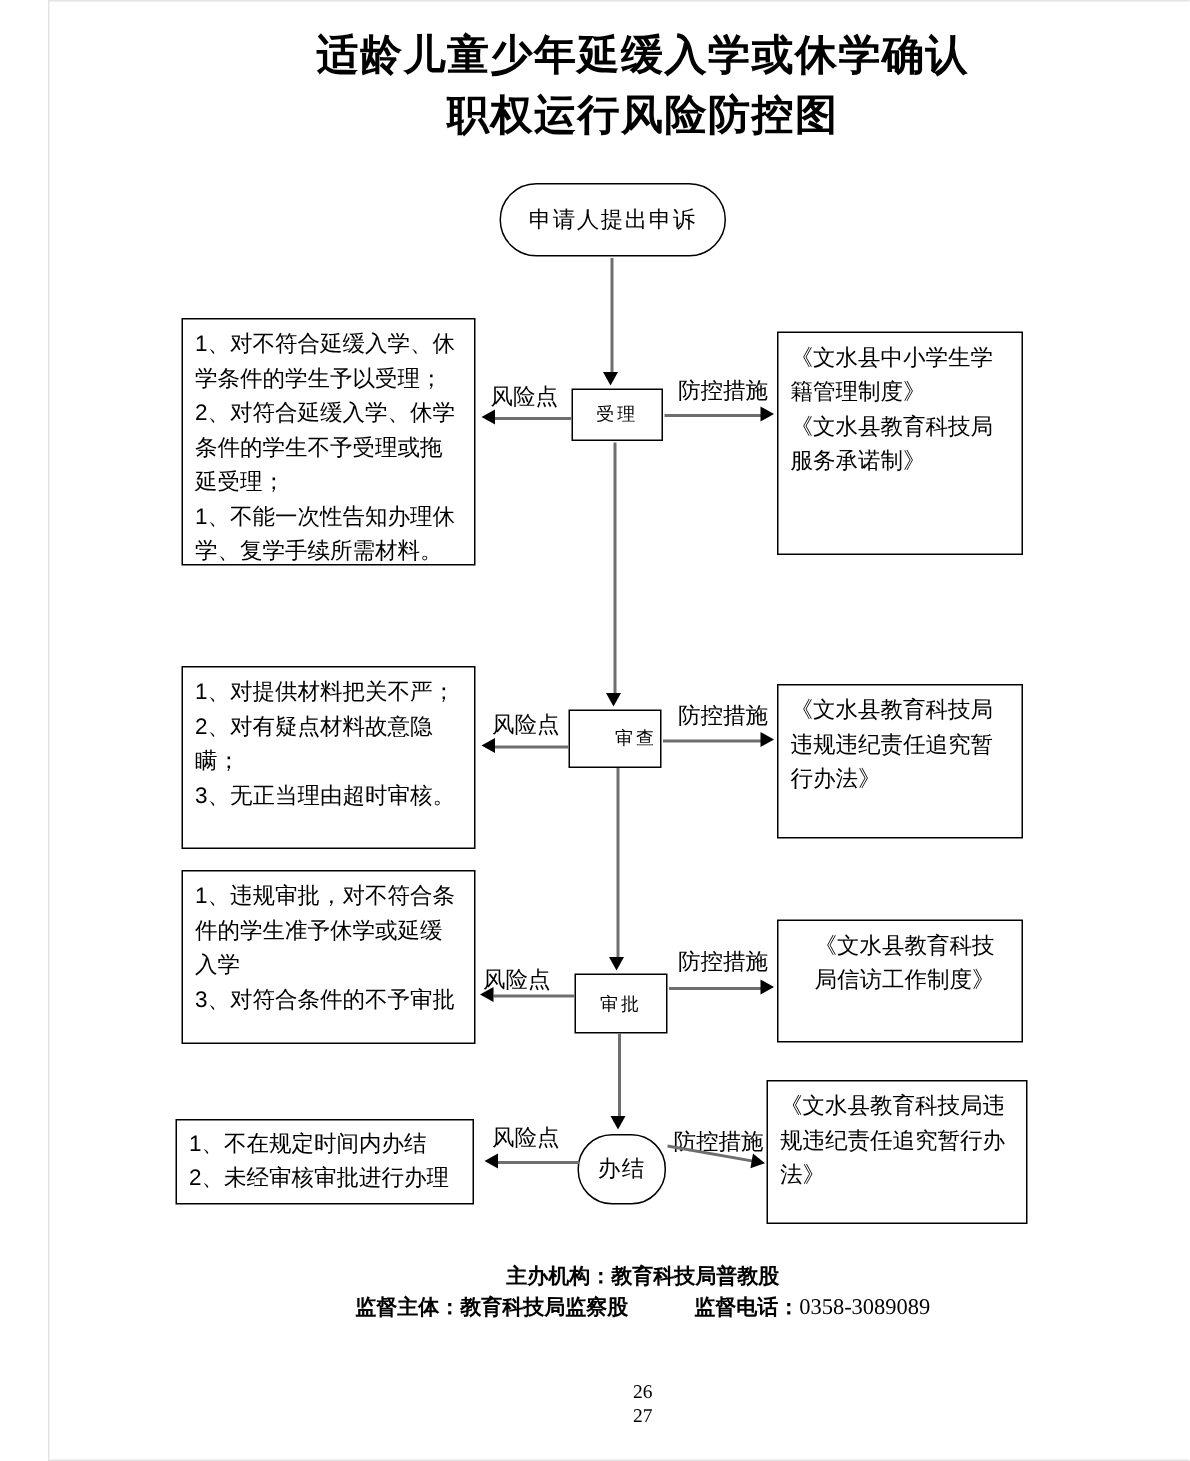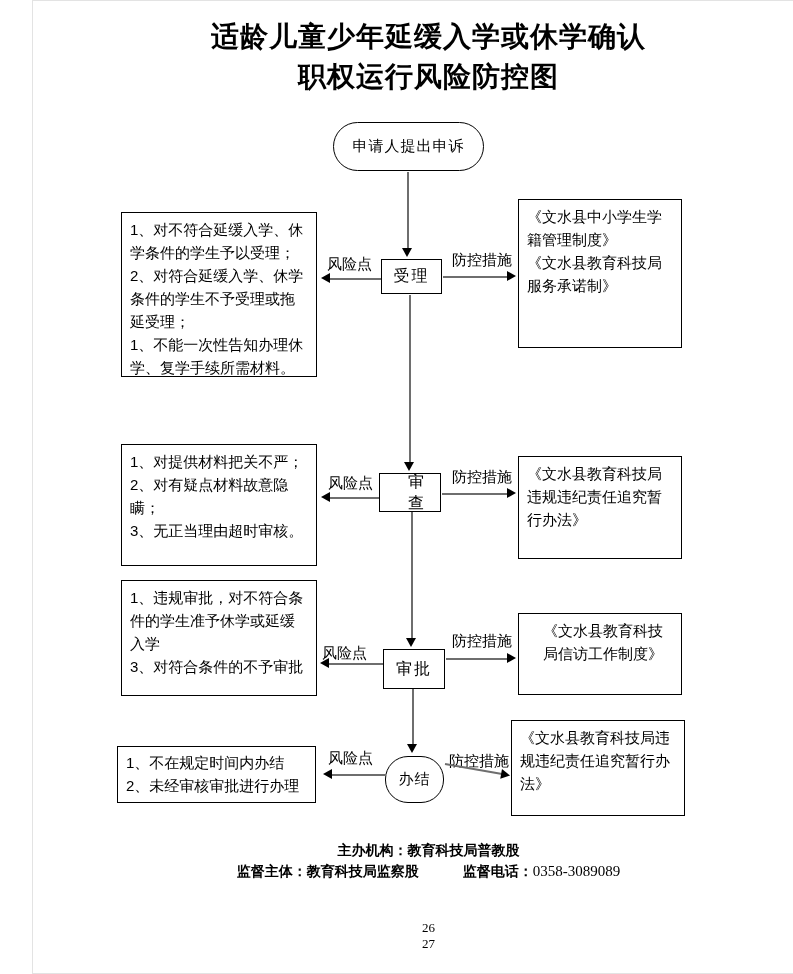--- a/index.html
+++ b/index.html
@@ -1,19 +1,19 @@
 <!DOCTYPE html>
 <html><head>
 <meta charset="utf-8">
 <style>
   html,body{margin:0;padding:0;background:#fff;}
   body{font-family:"Liberation Sans","DejaVu Sans",sans-serif;color:#000;}
   .page{position:relative;width:793px;height:974px;background:#fff;border:1px solid #e3e3e3;box-sizing:border-box;overflow:hidden;margin-left:32px;}
   .title{position:absolute;top:16px;left:0;width:100%;text-align:center;font-weight:bold;font-size:28px;line-height:40px;letter-spacing:1px;}
-  .node{position:absolute;box-sizing:border-box;border:1.5px solid #000;background:#fff;display:flex;align-items:center;justify-content:center;font-size:16px;letter-spacing:2px;}
+  .node{position:absolute;box-sizing:border-box;border:1.5px solid #000;background:#fff;display:flex;align-items:center;justify-content:center;font-size:12px;letter-spacing:2px;}
   .step{border-width:1px;}
   .terminator{border-radius:25px;font-size:15px;letter-spacing:1px;}
   .textbox{position:absolute;box-sizing:border-box;border:1px solid #000;background:#fff;padding:5px 8px;font-size:15px;line-height:23px;}
   .vline{position:absolute;width:1.5px;background:#6e6e6e;}
   .hline{position:absolute;height:1.5px;background:#6e6e6e;}
   .ah-down{position:absolute;width:0;height:0;border-left:5px solid transparent;border-right:5px solid transparent;border-top:9px solid #000;}
   .ah-left{position:absolute;width:0;height:0;border-top:5px solid transparent;border-bottom:5px solid transparent;border-right:9px solid #000;}
   .ah-right{position:absolute;width:0;height:0;border-top:5px solid transparent;border-bottom:5px solid transparent;border-left:9px solid #000;}
   .lbl{position:absolute;font-size:15px;white-space:nowrap;}
   .footer-line{position:absolute;left:0;width:100%;text-align:center;font-weight:bold;font-size:14px;}
@@ -45,21 +45,21 @@
   <div class="ah-left" style="left:288px;top:272px;"></div>
   <div class="lbl" style="left:419px;top:250px;">防控措施</div>
   <div class="hline" style="left:410px;top:275px;width:65px;"></div>
   <div class="ah-right" style="left:474px;top:270px;"></div>
 
   <div class="textbox" style="left:88px;top:211px;width:196px;height:165px;">
     <div>1、对不符合延缓入学、休学条件的学生予以受理；</div>
     <div>2、对符合延缓入学、休学条件的学生不予受理或拖延受理；</div>
     <div>1、不能一次性告知办理休学、复学手续所需材料。</div>
   </div>
-  <div class="textbox" style="left:485px;top:198px;width:164px;height:149px;">
+  <div class="textbox" style="left:485px;top:220px;width:164px;height:149px;">
     <div>《文水县中小学生学籍管理制度》</div>
     <div>《文水县教育科技局服务承诺制》</div>
   </div>
 
   <div class="vline" style="left:376px;top:294px;height:168px;"></div>
   <div class="ah-down" style="left:371px;top:461px;"></div>
 
   <div class="node step" style="left:346px;top:472px;width:62px;height:39px;padding-left:28px;">审查</div>
   <div class="lbl" style="left:295px;top:473px;">风险点</div>
   <div class="hline" style="left:297px;top:496px;width:49px;"></div>

